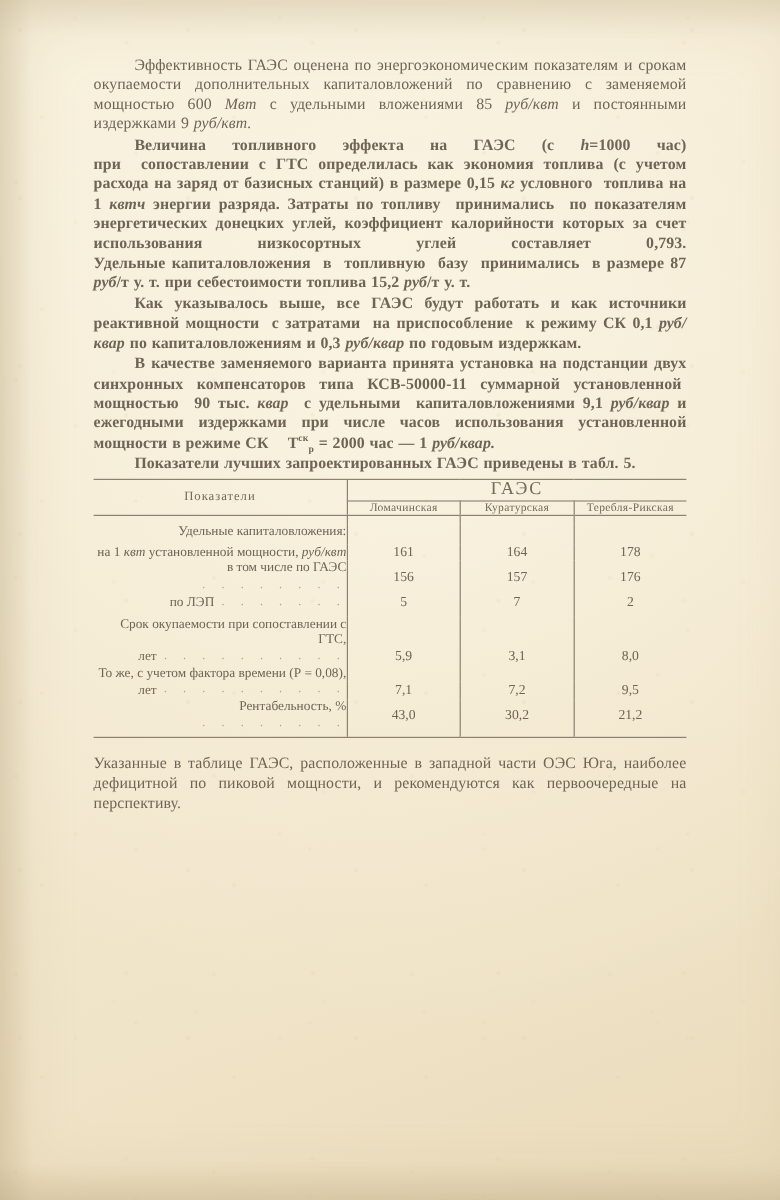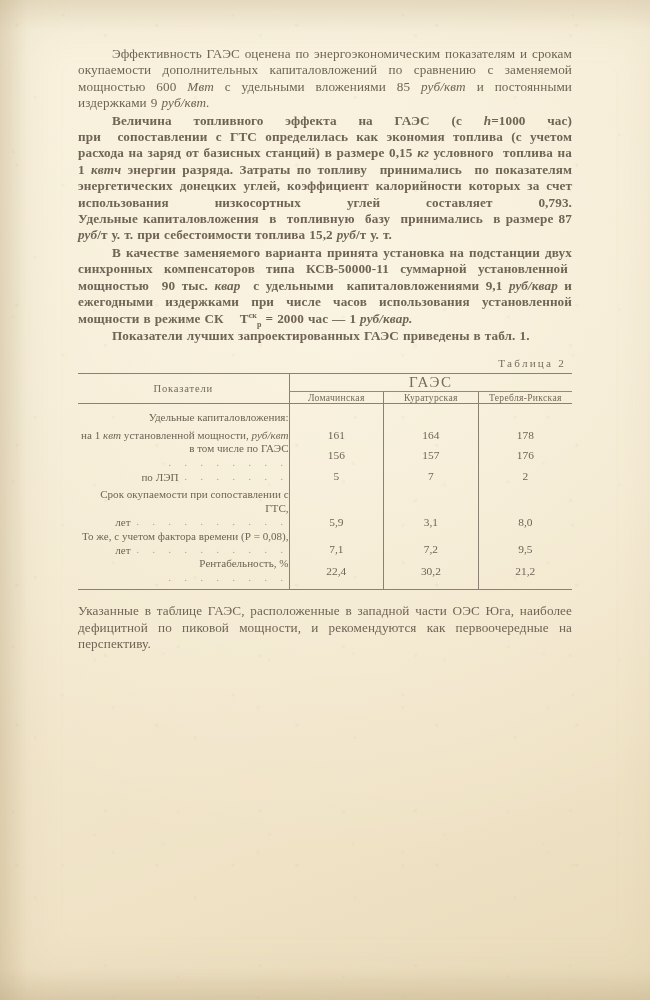--- a/index.html
+++ b/index.html
@@ -164,30 +164,32 @@
   <div class="content">
 
     <p class="para">
       Эффективность ГАЭС оценена по энергоэкономическим показателям и&nbsp;срокам окупаемости дополнительных капиталовложений по сравнению с&nbsp;заменяемой мощностью 600 <i>Мвт</i> с удельными вложениями 85 <i>руб/квт</i> и&nbsp;постоянными издержками 9 <i>руб/квт.</i>
     </p>
 
     <p class="para">
       Величина топливного эффекта на ГАЭС (с <i>h</i>=1000 час) при&nbsp;&nbsp;сопоставлении с ГТС определилась как экономия топлива (с учетом расхода на заряд от базисных станций) в размере 0,15 <i>кг</i> условного&nbsp; топлива на 1 <i>квтч</i> энергии разряда. Затраты по топливу&nbsp; принимались&nbsp; по показателям энергетических донецких углей, коэффициент калорийности которых за счет использования низкосортных углей составляет 0,793. Удельные&nbsp;капиталовложения&nbsp; в&nbsp; топливную&nbsp; базу&nbsp; принимались&nbsp; в&nbsp;размере 87 <i>руб</i>/т у. т. при себестоимости топлива 15,2 <i>руб</i>/т у. т.
     </p>
 
+    <p class="para">
+      Как указывалось выше, все ГАЭС будут работать и как источники реактивной мощности&nbsp; с затратами&nbsp; на приспособление&nbsp; к режиму СК 0,1 <i>руб/квар</i> по капиталовложениям и 0,3 <i>руб/квар</i> по годовым издержкам.
+    </p>
 
     <p class="para">
       В качестве заменяемого варианта принята установка на подстанции двух синхронных компенсаторов типа КСВ-50000-11 суммарной установленной&nbsp; мощностью&nbsp; 90 тыс. <i>квар</i>&nbsp; с удельными&nbsp; капиталовложениями 9,1 <i>руб/квар</i> и ежегодными издержками при числе часов использования установленной мощности в режиме СК &nbsp;&nbsp;&nbsp;T<sup>ск</sup><sub>р</sub>&nbsp;=&nbsp;2000 час — 1 <i>руб/квар.</i>
     </p>
 
     <p class="para">
-      Показатели лучших запроектированных ГАЭС приведены в табл. 1.
-    </p>
-
-    <div class="tbl-caption">Таблица 2</div>
+      Показатели лучших запроектированных ГАЭС приведены в табл. 5.
+    </p>
+
 
     <table class="data">
       <thead>
         <tr>
           <th class="hdr-ind rule-top rule-bot" rowspan="2">Показатели</th>
           <th class="hdr-gaes rule-top vline rule-thin" colspan="3">ГАЭС</th>
         </tr>
         <tr>
           <th class="hdr-sub vline rule-bot">Ломачинская</th>
           <th class="hdr-sub vline rule-bot">Куратурская</th>
@@ -268,21 +270,21 @@
 
         <tr>
           <td class="lab ind3"><span>лет</span><span class="leader">. . . . . . . . . .</span></td>
           <td class="val vline">7,1</td>
           <td class="val vline">7,2</td>
           <td class="val vline">9,5</td>
         </tr>
 
         <tr>
           <td class="lab"><span>Рентабельность, %</span><span class="leader">. . . . . . . .</span></td>
-          <td class="val vline">22,4</td>
+          <td class="val vline">43,0</td>
           <td class="val vline">30,2</td>
           <td class="val vline">21,2</td>
         </tr>
 
         <tr class="spacer-sm">
           <td class="rule-bot"></td>
           <td class="vline rule-bot"></td>
           <td class="vline rule-bot"></td>
           <td class="vline rule-bot"></td>
         </tr>

